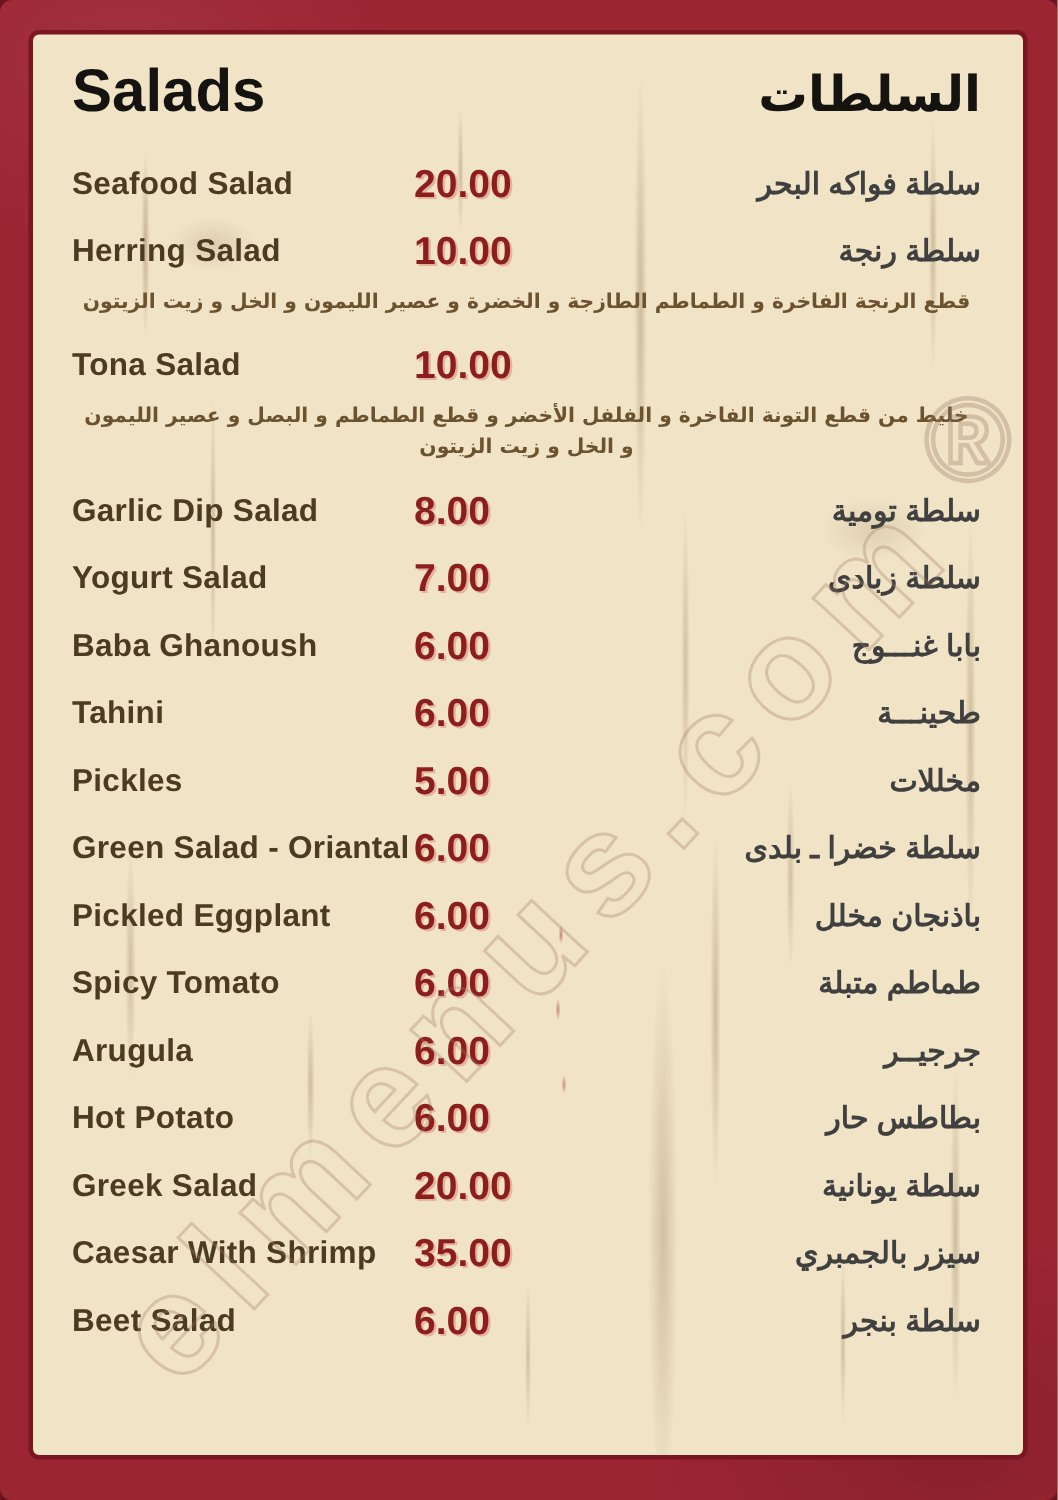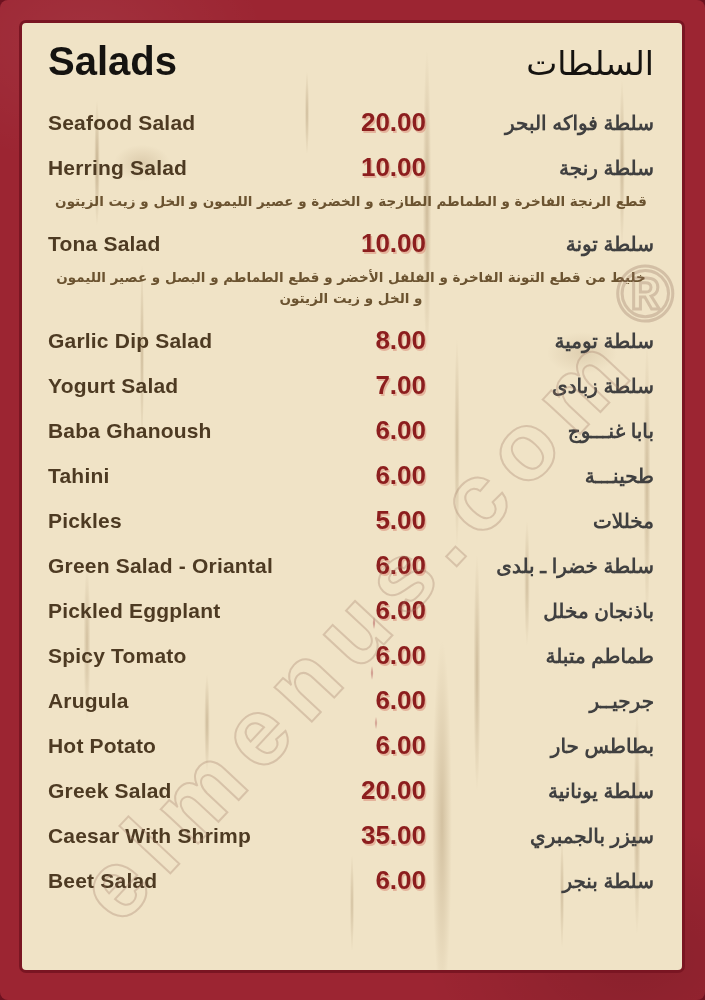--- a/index.html
+++ b/index.html
@@ -62,28 +62,28 @@
   }
   .watermark-reg{
     position:absolute;right:8px;top:225px;z-index:3;
     font-size:78px;font-weight:bold;
     color:transparent;-webkit-text-stroke:3px rgba(150,115,95,.32);
     pointer-events:none;user-select:none;
   }
   .content{position:relative;z-index:2;padding:16px 28px 0 26px;}
   .menu-header{display:flex;justify-content:space-between;align-items:baseline;margin-bottom:16px;}
   .title-en{font-size:40px;font-weight:bold;color:#151310;margin:0;letter-spacing:0;}
-  .title-ar{font-size:33px;font-weight:normal;color:#151310;margin:0;direction:rtl;font-family:"DejaVu Sans",sans-serif;}
+  .title-ar{font-size:33px;font-weight:bold;color:#151310;margin:0;direction:rtl;font-family:"DejaVu Sans",sans-serif;}
   .row{
     display:grid;grid-template-columns:1fr 150px 1fr;align-items:center;
     height:45px;
   }
   .name-en{font-size:21px;font-weight:bold;color:#4d3a22;text-align:left;letter-spacing:.2px;}
   .price{
-    font-size:26px;font-weight:bold;color:#8c1e1e;text-align:right;
+    font-size:26px;font-weight:bold;color:#8c1e1e;text-align:left;
     text-shadow:1.5px 1.5px 0 rgba(205,90,75,.35);
   }
   .name-ar{
     font-size:20px;font-weight:bold;color:#404040;text-align:right;direction:rtl;
     font-family:Liberation Sans, sans-serif;
   }
   .desc-ar{
     direction:rtl;text-align:center;
     font-size:13.5px;font-weight:bold;color:#6b5330;line-height:21px;
     max-width:600px;margin:1px auto 9px auto;
@@ -116,21 +116,20 @@
   <div class="row">
     <span class="name-en">Herring Salad</span>
     <span class="price">10.00</span>
     <span class="name-ar">سلطة رنجة</span>
   </div>
   <div class="desc-ar">قطع الرنجة الفاخرة و الطماطم الطازجة و الخضرة و عصير الليمون و الخل و زيت الزيتون</div>
 
   <div class="row">
     <span class="name-en">Tona Salad</span>
     <span class="price">10.00</span>
-    <span class="name-ar">سلطة تونة</span>
   </div>
   <div class="desc-ar">خليط من قطع التونة الفاخرة و الفلفل الأخضر و قطع الطماطم و البصل و عصير الليمون و الخل و زيت الزيتون</div>
 
   <div class="row">
     <span class="name-en">Garlic Dip Salad</span>
     <span class="price">8.00</span>
     <span class="name-ar">سلطة تومية</span>
   </div>
 
   <div class="row">

